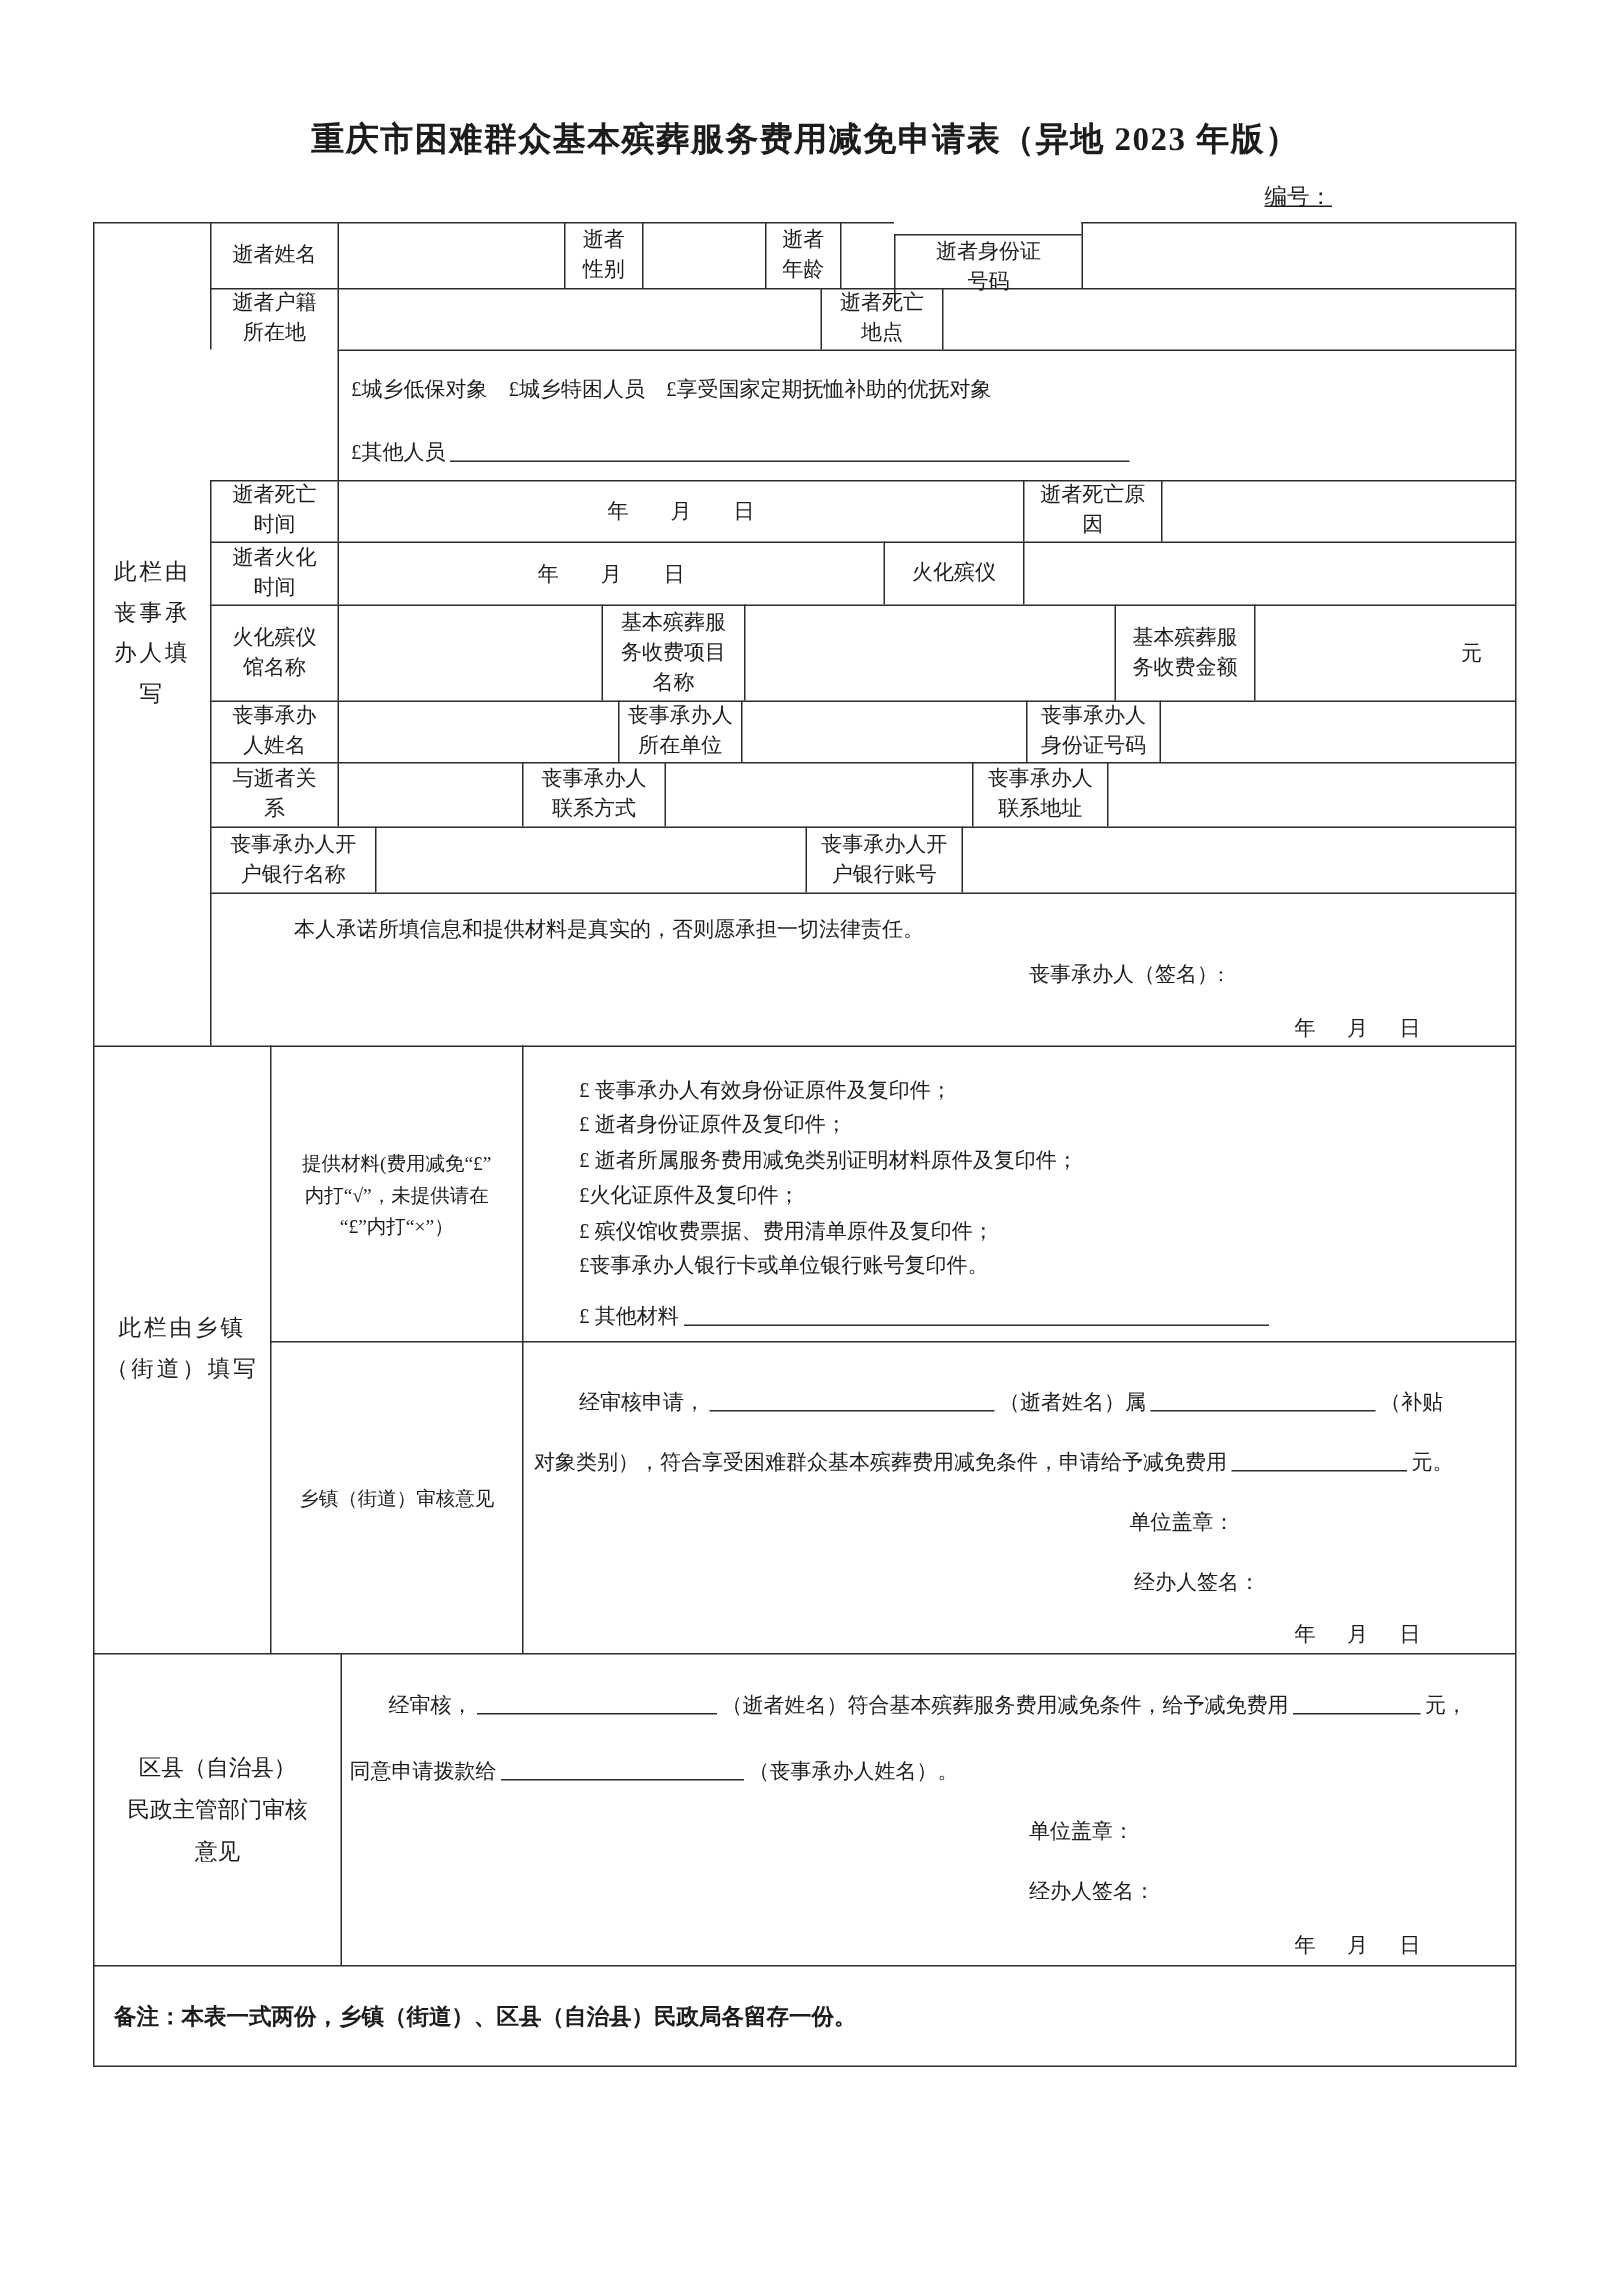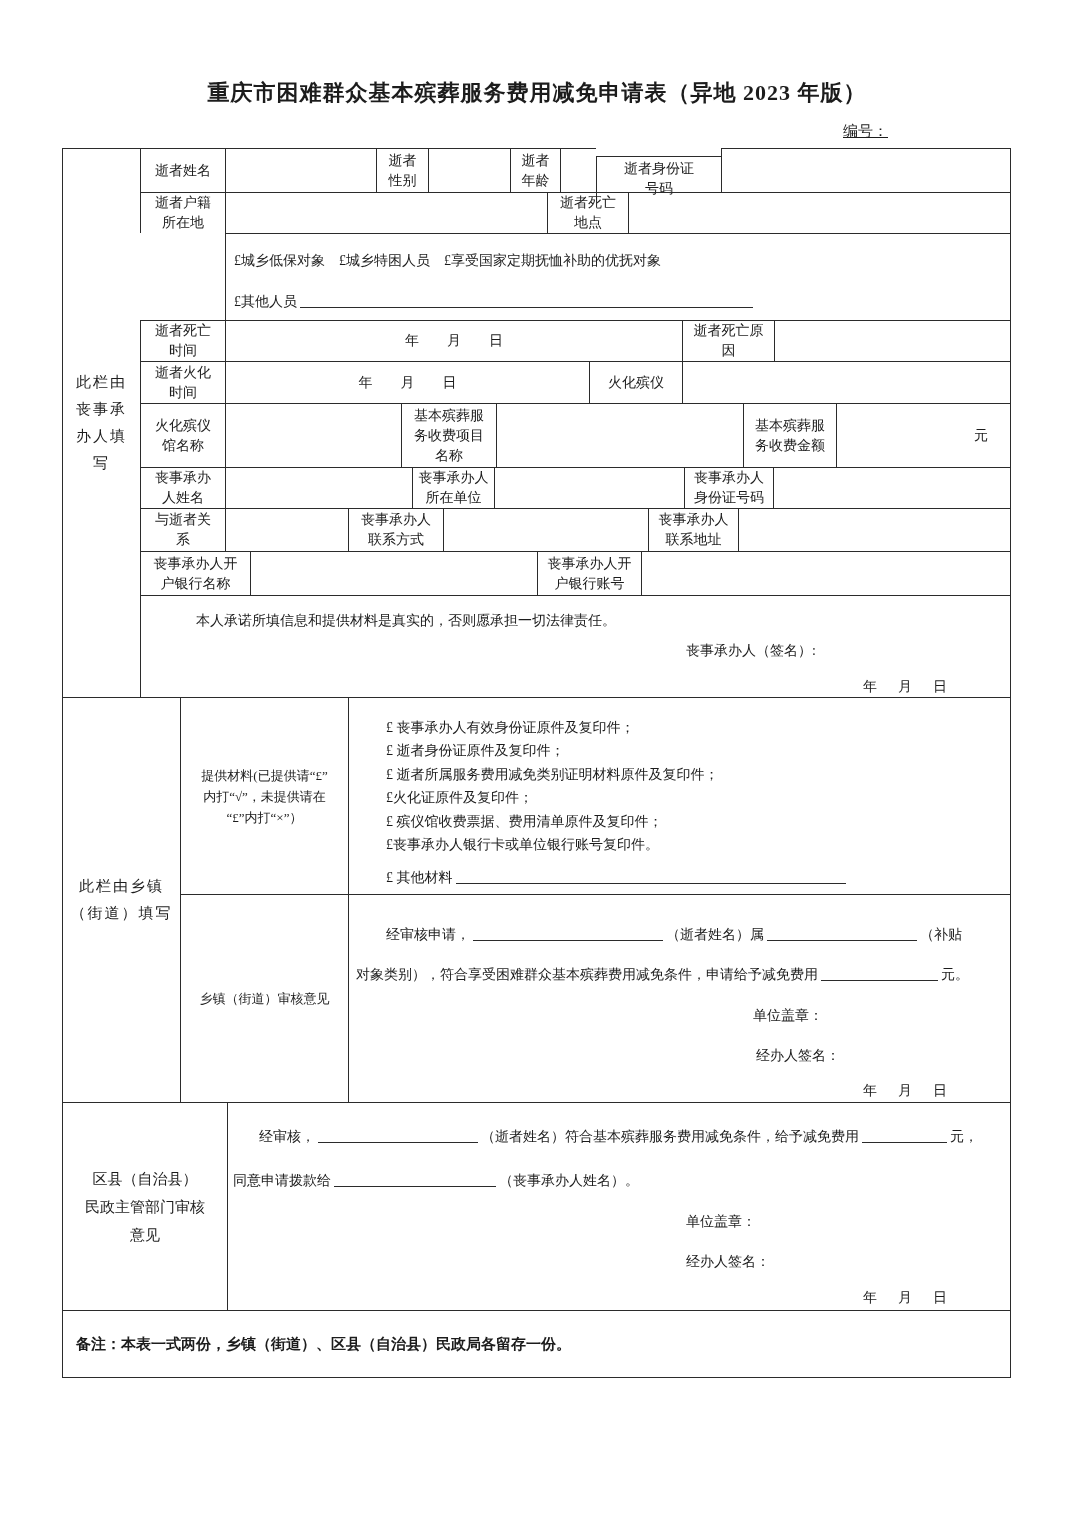--- a/index.html
+++ b/index.html
@@ -120,21 +120,21 @@
 
     <div class="c" style="left:78px;top:447px;width:870px;height:102px">
       <div class="abs" style="left:55px;top:16px">本人承诺所填信息和提供材料是真实的，否则愿承担一切法律责任。</div>
       <div class="abs" style="left:545px;top:46px">丧事承办人（签名）:</div>
       <div class="abs" style="left:722px;top:82px">年      月      日</div>
     </div>
 
     <div class="c stripe" style="left:0;top:549px;width:118px;height:405px">此栏由乡镇
 （街道）填写</div>
 
-    <div class="c lbl lbl-sm" style="left:118px;top:549px;width:168px;height:197px">提供材料(已提供请“£”
+    <div class="c lbl lbl-sm" style="left:118px;top:549px;width:168px;height:197px">提供材料(费用减免“£”
 内打“√”，未提供请在
 “£”内打“×”）</div>
     <div class="c lbl lbl-sm" style="left:118px;top:746px;width:168px;height:208px">乡镇（街道）审核意见</div>
 
     <div class="c" style="left:286px;top:549px;width:662px;height:197px">
       <div class="mat-items" style="position:absolute;left:37px;top:18px">
         <div>£ 丧事承办人有效身份证原件及复印件；</div>
         <div>£ 逝者身份证原件及复印件；</div>
         <div>£ 逝者所属服务费用减免类别证明材料原件及复印件；</div>
         <div>£火化证原件及复印件；</div>

